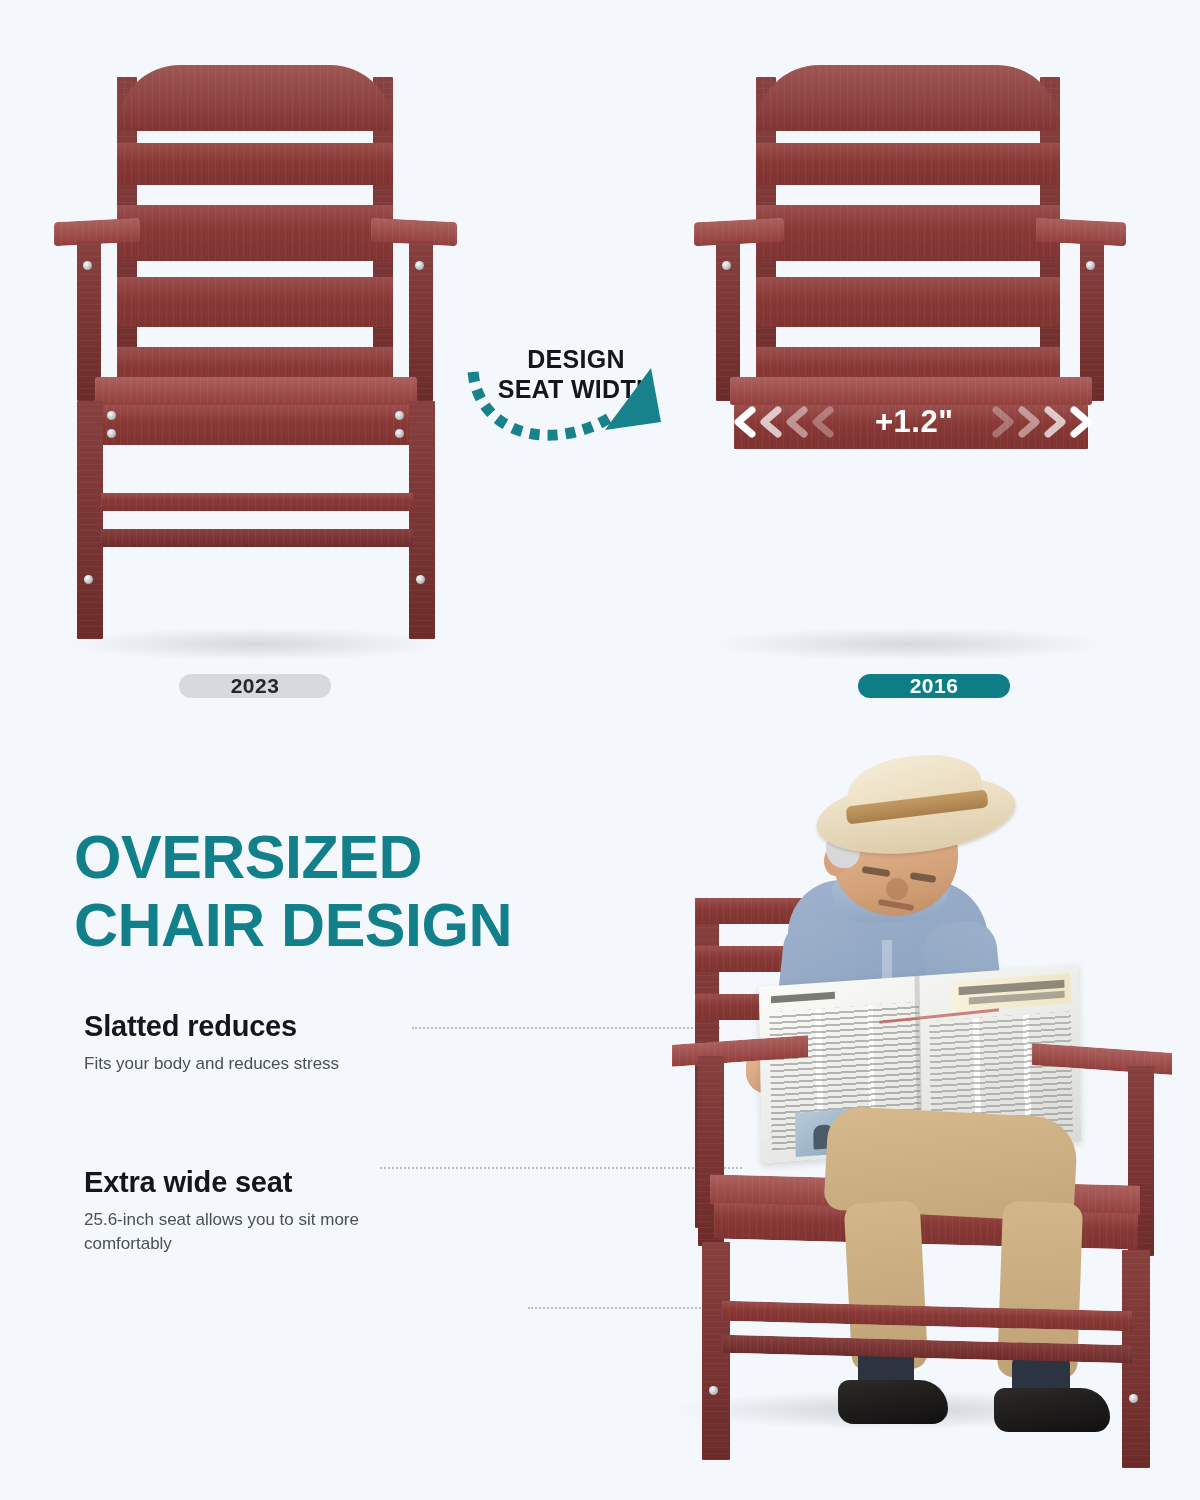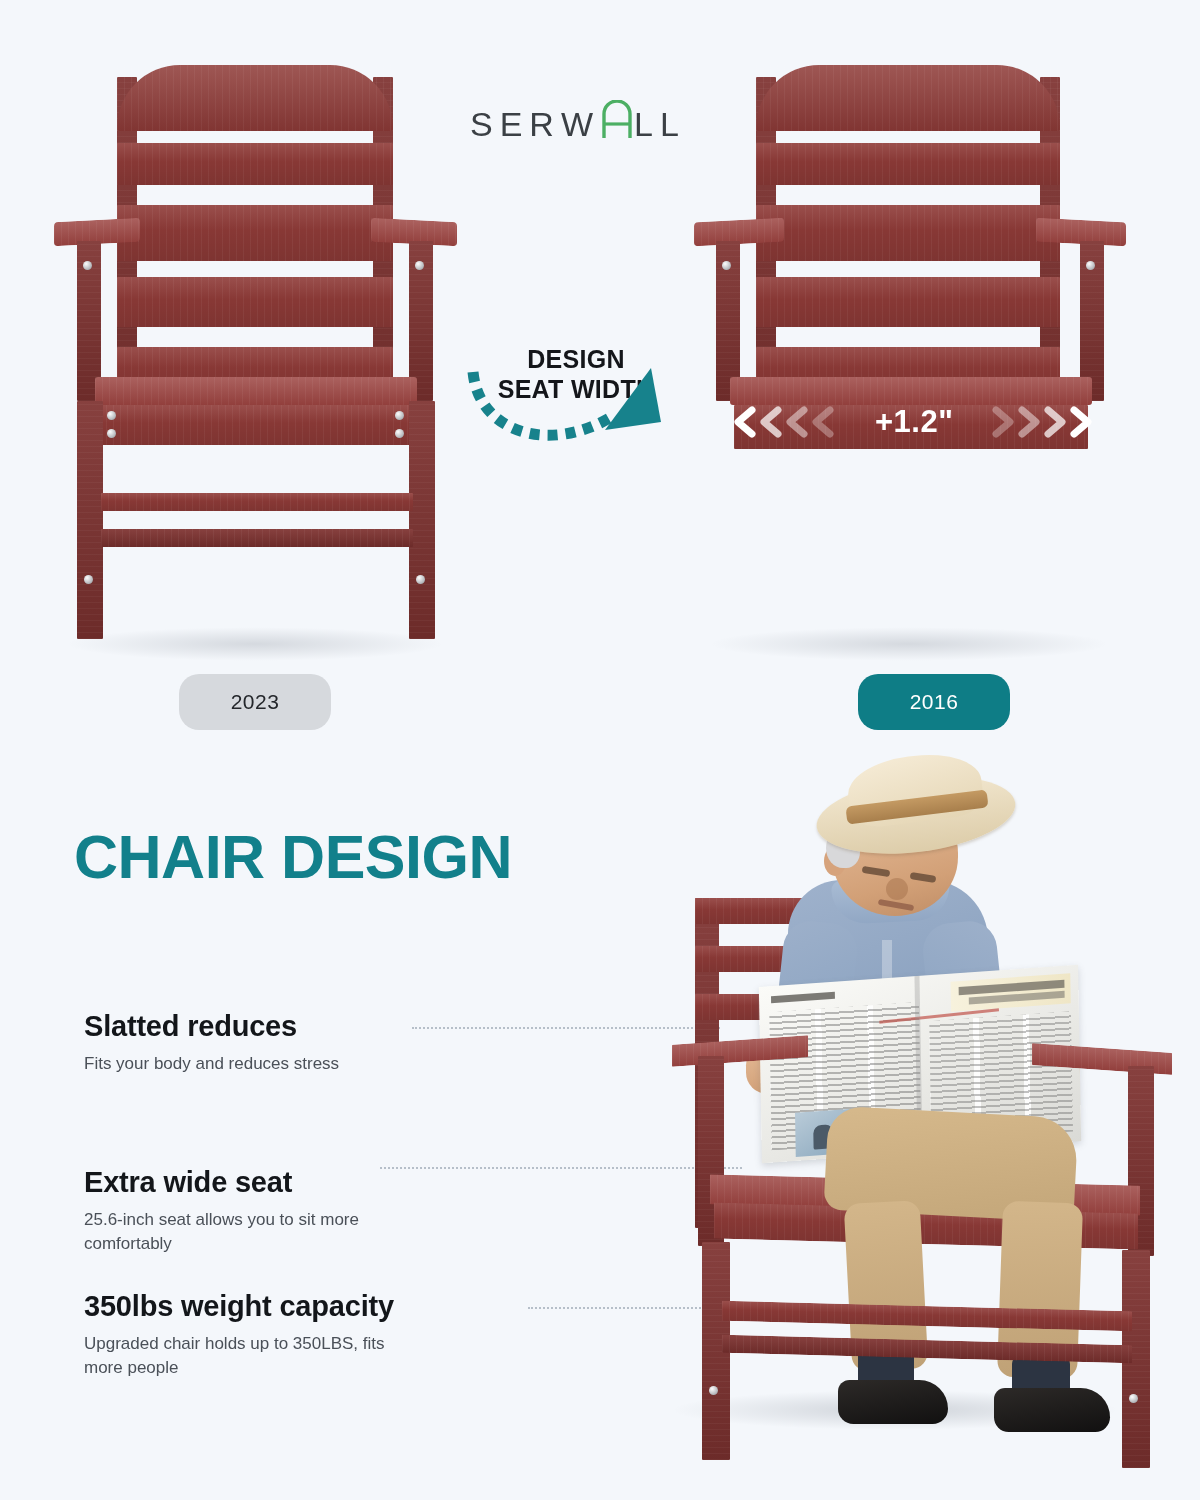--- a/index.html
+++ b/index.html
@@ -27,22 +27,22 @@
   .grain{position:absolute;inset:0;opacity:.30;
      background-image:repeating-linear-gradient(90deg,rgba(255,255,255,.16) 0 1px,rgba(0,0,0,0) 1px 7px);}
   .grain.h{background-image:repeating-linear-gradient(0deg,rgba(255,255,255,.13) 0 1px,rgba(0,0,0,0) 1px 6px);}
   .bolt{position:absolute;width:9px;height:9px;border-radius:50%;
         background:radial-gradient(circle at 35% 32%,#fdfdfd,#b9bcc0 62%,#8d9195);}
   .toprail{position:absolute;background:#8f3b38;
      background-image:linear-gradient(180deg,rgba(255,255,255,.14),rgba(0,0,0,.10));}
   .shadow-floor{position:absolute;border-radius:50%;
      background:radial-gradient(ellipse at center,rgba(60,70,85,.17),rgba(60,70,85,0) 70%);}
 
-  .year-badge{position:absolute;height:56px;border-radius:20px;display:flex;
-      align-items:center;justify-content:center;font-size:21px;font-weight:400;
+  .year-badge{position:absolute;height:24px;border-radius:20px;display:flex;
+      align-items:center;justify-content:center;font-size:21px;font-weight:700;
       letter-spacing:.5px;}
   .year-2023{background:#d6d9dd;color:#24272b;width:152px;}
   .year-2024{background:#0e7d86;color:#ffffff;width:152px;}
 
   .upgrade-txt{position:absolute;left:486px;top:345px;width:180px;
      font-size:25px;font-weight:800;color:#14161a;line-height:1.18;
      letter-spacing:.3px;text-align:center;}
 
   .chev{position:absolute;}
 
@@ -63,31 +63,20 @@
   .photo{position:absolute;left:610px;top:0px;width:590px;height:750px;overflow:hidden;}
   .ph{position:absolute;}
 </style>
 </head>
 <body>
 
 <div class="page">
 
   <div class="top-section">
 
-    <div class="logo">
-      <span>SER</span>
-      <span>W</span>
-      <span class="lg-svg">
-        <svg width="34" height="40" viewBox="0 0 34 40">
-          <path d="M4 38 L4 14 A13 13 0 0 1 30 14 L30 38" fill="none" stroke="#4caf64" stroke-width="3.4"></path>
-          <path d="M4 24 L30 24" fill="none" stroke="#4caf64" stroke-width="3.2"></path>
-        </svg>
-      </span>
-      <span>LL</span>
-    </div>
 
     <div class="chair" style="left:55px;top:55px;width:400px;height:600px;">
       <div class="shadow-floor" style="left:10px;top:572px;width:380px;height:34px;"></div>
 
       <div class="cwood dark" style="left:62px;top:22px;width:20px;height:360px;">
           <div class="grain h"></div>
         </div>
       <div class="cwood dark" style="left:318px;top:22px;width:20px;height:360px;">
           <div class="grain h"></div>
         </div>
@@ -236,39 +225,36 @@
       <path d="M150 100 L196 38 L206 92 Z" fill="#17828c"></path>
     </svg>
 
     <div class="year-badge year-2023" style="left:179px;top:674px;">2023</div>
     <div class="year-badge year-2024" style="left:858px;top:674px;">2016</div>
   </div>
 
   <div class="bot-section">
 
     <div class="headline">
+      <div>OVERSIZED</div>
       <div>CHAIR DESIGN</div>
     </div>
 
     <div class="feat" style="top:260px;">
       <div class="ft">Slatted reduces</div>
       <div class="fs">Fits your body and reduces stress</div>
     </div>
     <div class="leader" style="left:412px;top:277px;width:308px;"></div>
 
     <div class="feat" style="top:400px;margin-top:16px;">
       <div class="ft">Extra wide seat</div>
       <div class="fs">25.6-inch seat allows you to sit more comfortably</div>
     </div>
     <div class="leader" style="left:380px;top:417px;width:362px;"></div>
 
-    <div class="feat" style="top:540px;">
-      <div class="ft">350lbs weight capacity</div>
-      <div class="fs">Upgraded chair holds up to 350LBS, fits more people</div>
-    </div>
     <div class="leader" style="left:528px;top:557px;width:244px;"></div>
 
     <div class="photo">
 
       <div class="ph" style="left:60px;top:640px;width:450px;height:40px;border-radius:50%;
            background:radial-gradient(ellipse at center,rgba(60,70,85,.20),rgba(60,70,85,0) 70%);"></div>
 
       <div class="ph cwood dark" style="left:85px;top:148px;width:24px;height:330px;">
           <div class="grain h"></div>
         </div>

